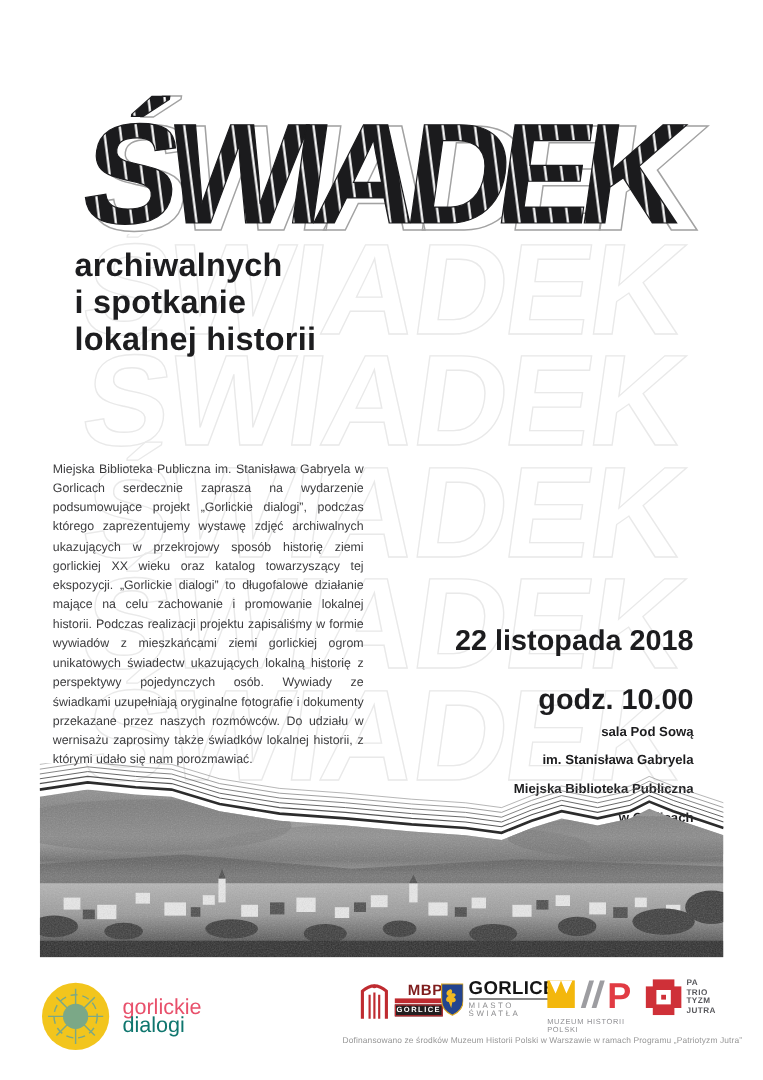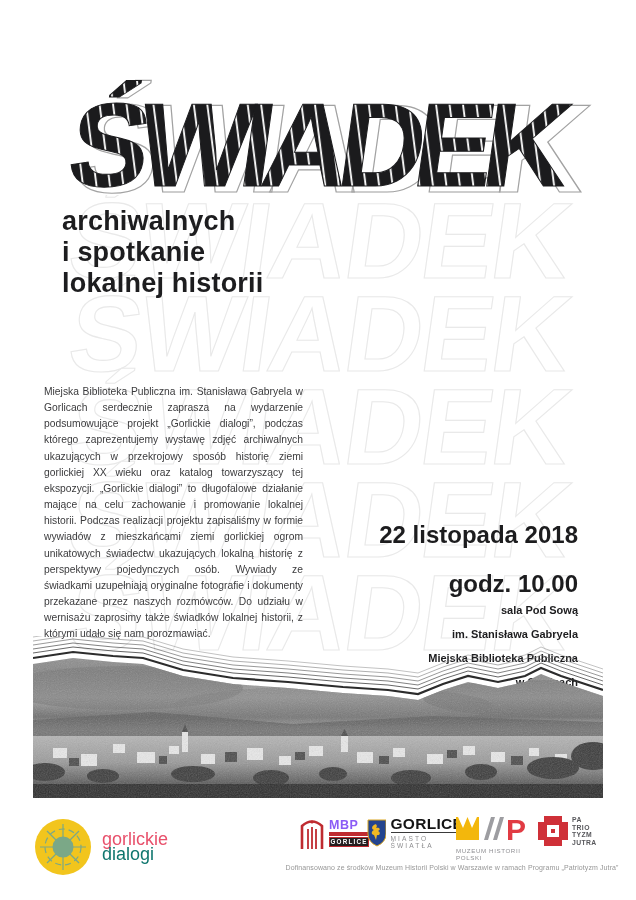--- a/index.html
+++ b/index.html
@@ -37,21 +37,21 @@
   .gd-text { position:absolute; left:102px; top:22px; font-size:18px; line-height:15px; }
   .gd-line1 { color:#e8506b; }
   .gd-line2 { color:#0f766e; }
 
   .logo-row { position:absolute; left:298px; top:6px; height:40px; }
   .logo-group { position:absolute; top:0; display:flex; align-items:center; }
 
   
   .mbp { left:0; }
   .mbp-txt { margin-left:3px; width:40px; }
-  .mbp-name { font-size:12.5px; font-weight:900; letter-spacing:.5px; color:#8b5cf6; line-height:12px; }
+  .mbp-name { font-size:12.5px; font-weight:900; letter-spacing:.5px; color:#7f1d1d; line-height:12px;text-align:right; }
   .mbp-strip1 { height:4px; background:#bf2b30; margin:1px 0; }
   .mbp-strip2 { background:#231f20; border:1px solid #bf2b30; color:#ffffff;
                 font-size:6.3px; font-weight:700; letter-spacing:1.2px; text-align:center; line-height:8px; }
 
   
   .gor { left:68px; }
   .gor-txt { margin-left:5px; }
   .gor-name { font-size:15.5px; font-weight:900; letter-spacing:.3px; color:#141414; line-height:15px;
               border-bottom:1px solid #3a3a3a; padding-bottom:1px; }
   .gor-sub { font-size:6.6px; color:#8e8e90; letter-spacing:2.1px; margin-top:2px; }

